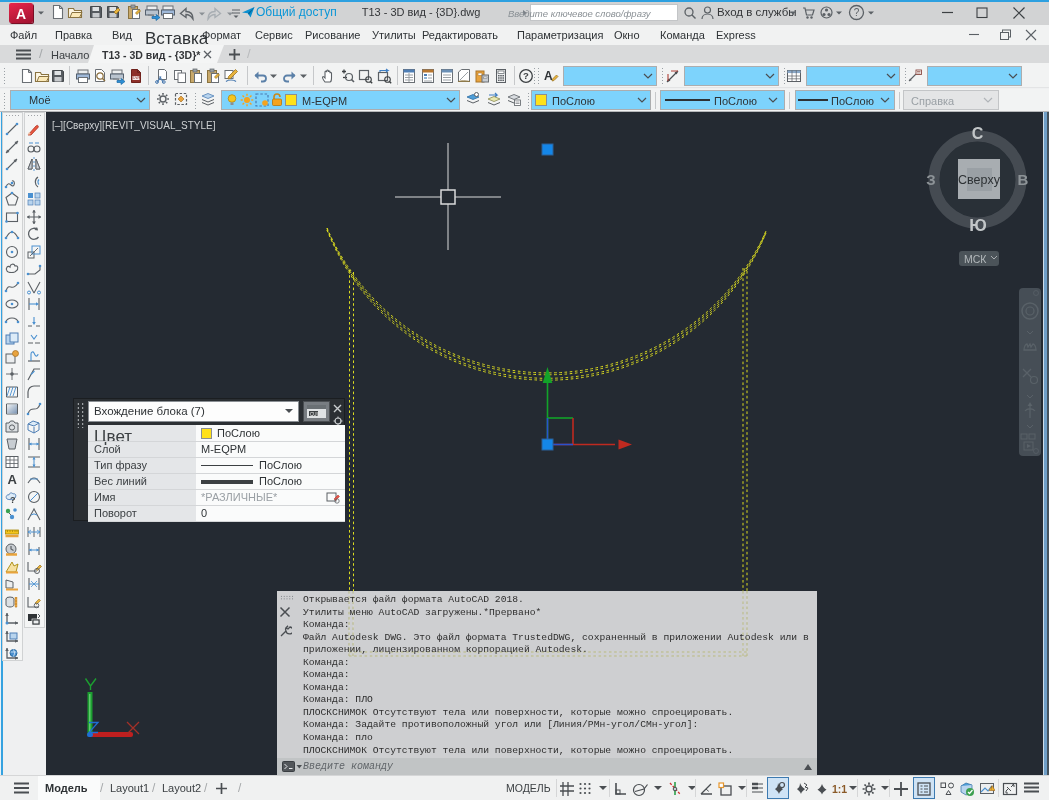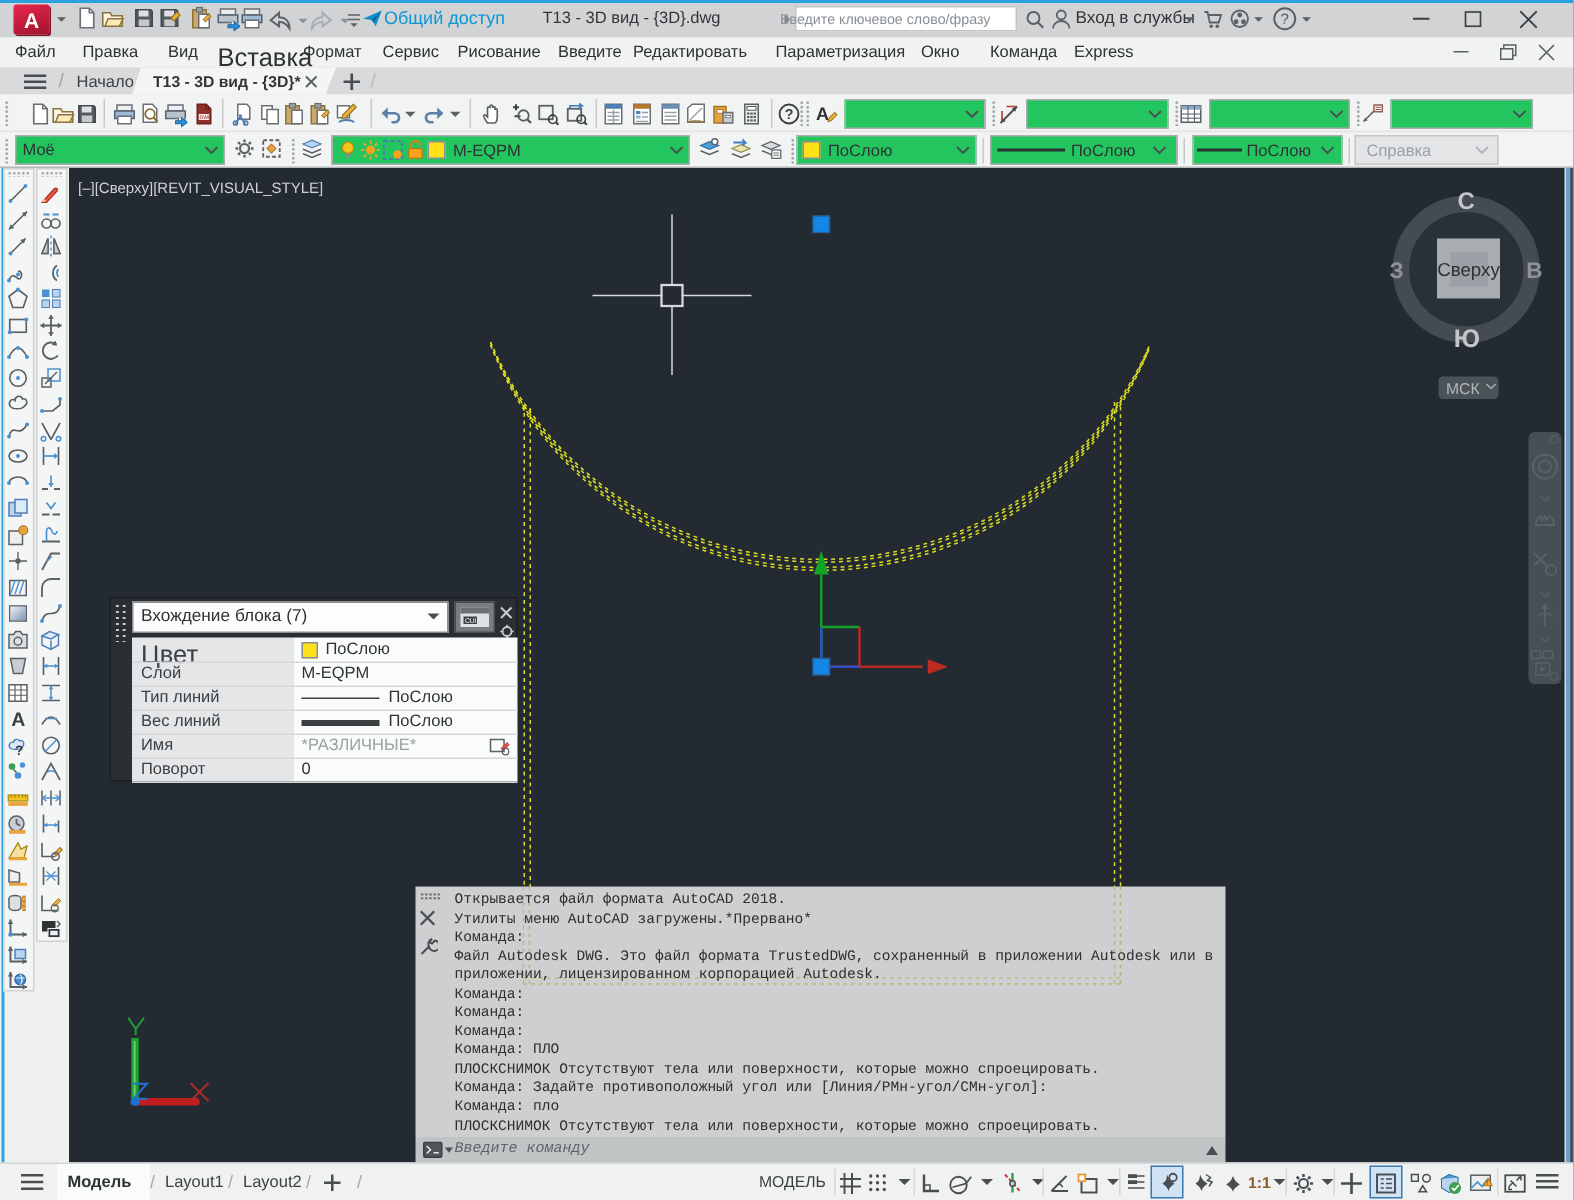--- a/index.html
+++ b/index.html
@@ -1,19 +1,19 @@
 <!DOCTYPE html>
 <html><head><meta charset="utf-8"><style>
 *{margin:0;padding:0;box-sizing:border-box}
 body{font-family:"Liberation Sans",sans-serif;width:1049px;height:800px;overflow:hidden}
 #page{position:relative;width:1049px;height:800px;background:#eff0f1;overflow:hidden}
 .ab{position:absolute}
 .vsep{position:absolute;width:1px;background:#c6c8ca}
 .grip{position:absolute;width:3px;background-image:radial-gradient(circle,#9aa0a5 0.8px,transparent 0.9px);background-size:3px 3px}
-.combo{position:absolute;height:20px;background:#22c55e;border:1px solid #acadae;font-size:11px;color:#2e3235;display:flex;align-items:center;padding-left:4px}
+.combo{position:absolute;height:20px;background:#7dd3fc;border:1px solid #acadae;font-size:11px;color:#2e3235;display:flex;align-items:center;padding-left:18px}
 </style></head><body>
 <div id="page">
 <div class="ab" style="left:0;top:0;width:1049px;height:25px;background:#d2d3d4"></div>
 <div class="ab" style="left:0;top:0;width:1049px;height:2px;background:#2da0e0"></div>
 <div class="ab" style="left:9px;top:3px;width:24px;height:20px;background:linear-gradient(160deg,#e8274b,#a01230);border-radius:2px;box-shadow:1px 1px 0 #7a0e24"></div>
 <svg style="position:absolute;left:9px;top:3px;" width="24" height="20" viewBox="0 0 24 20">
       <text x="12" y="15.5" text-anchor="middle" font-size="14" font-weight="bold" fill="#fff" font-family="Liberation Sans">A</text>
     </svg>
 <svg style="position:absolute;left:37px;top:9px;" width="8" height="8" viewBox="0 0 8 8">
       <path d="M1 2.5l3 3 3-3z" fill="#5b6065"></path>
@@ -73,21 +73,21 @@
 <svg style="position:absolute;left:241px;top:6px;" width="15" height="13" viewBox="0 0 15 13">
       <path d="M1 6.5L13.5 1l-4 10.5-2.7-4.2z" fill="#0a8fd0"></path>
       <path d="M6.8 7.3L13.5 1 8 8.8z" fill="#06689a"></path>
     </svg>
 <div class="ab" style="left:256px;top:5px;font-size:12px;color:#0a96d7">Общий доступ</div>
 <div class="ab" style="left:357px;top:6px;width:128px;text-align:center;font-size:11px;color:#333538">T13 - 3D вид - {3D}.dwg</div>
 <svg style="position:absolute;left:521px;top:9px;" width="7" height="8" viewBox="0 0 7 8">
       <path d="M2 1l4 3-4 3z" fill="#7b8187"></path>
     </svg>
 <div class="ab" style="left:530px;top:4px;width:148px;height:17px;background:#fff;border:1px solid #c3c5c7"></div>
-<div class="ab" style="left:520px;top:8px;font-size:9.5px;color:#8a9095">Введите ключевое слово/фразу</div>
+<div class="ab" style="left:508px;top:8px;font-size:9.5px;font-style:italic;color:#8a9095">Введите ключевое слово/фразу</div>
 <svg style="position:absolute;left:683px;top:6px;" width="14" height="14" viewBox="0 0 14 14">
       <circle cx="6" cy="6" r="4" fill="none" stroke="#5b6065" stroke-width="1.3"></circle>
       <line x1="8.8" y1="8.8" x2="12.5" y2="12.5" stroke="#5b6065" stroke-width="1.4"></line>
     </svg>
 <svg style="position:absolute;left:700px;top:5px;" width="15" height="15" viewBox="0 0 15 15">
       <circle cx="7.5" cy="5" r="3" fill="none" stroke="#5b6065" stroke-width="1.2"></circle>
       <path d="M2 14c0-3 2.5-5 5.5-5s5.5 2 5.5 5" fill="none" stroke="#5b6065" stroke-width="1.2"></path>
     </svg>
 <div class="ab" style="left:717px;top:6px;font-size:11.5px;color:#333538">Вход в службы</div>
 <svg style="position:absolute;left:789px;top:9px;" width="8" height="8" viewBox="0 0 8 8">
@@ -124,21 +124,21 @@
       <path d="M2.5 1.5l11 11M13.5 1.5l-11 11" stroke="#3c4043" stroke-width="1.2"></path>
     </svg>
 <div class="ab" style="left:0;top:25px;width:1049px;height:20px;background:#f1f2f2"></div>
 <div class="ab" style="left:10px;top:29px;font-size:11px;color:#2e3235">Файл</div>
 <div class="ab" style="left:55px;top:29px;font-size:11px;color:#2e3235">Правка</div>
 <div class="ab" style="left:112px;top:29px;font-size:11px;color:#2e3235">Вид</div>
 <div class="ab" style="left:145px;top:29px;font-size:17px;color:#2e3235">Вставка</div>
 <div class="ab" style="left:202px;top:29px;font-size:11px;color:#2e3235">Формат</div>
 <div class="ab" style="left:255px;top:29px;font-size:11px;color:#2e3235">Сервис</div>
 <div class="ab" style="left:305px;top:29px;font-size:11px;color:#2e3235">Рисование</div>
-<div class="ab" style="left:372px;top:29px;font-size:11px;color:#2e3235">Введите</div>
+<div class="ab" style="left:372px;top:29px;font-size:11px;color:#2e3235">Утилиты</div>
 <div class="ab" style="left:422px;top:29px;font-size:11px;color:#2e3235">Редактировать</div>
 <div class="ab" style="left:517px;top:29px;font-size:11px;color:#2e3235">Параметризация</div>
 <div class="ab" style="left:614px;top:29px;font-size:11px;color:#2e3235">Окно</div>
 <div class="ab" style="left:660px;top:29px;font-size:11px;color:#2e3235">Команда</div>
 <div class="ab" style="left:716px;top:29px;font-size:11px;color:#2e3235">Express</div>
 <svg style="position:absolute;left:968px;top:33px;" width="12" height="4" viewBox="0 0 12 4">
       <line x1="1" y1="1.5" x2="11" y2="1.5" stroke="#5b6065" stroke-width="1.1"></line>
     </svg>
 <svg style="position:absolute;left:999px;top:29px;" width="13" height="12" viewBox="0 0 13 12">
       <rect x="3.5" y="1" width="8" height="7" fill="none" stroke="#5b6065" stroke-width="1"></rect>
@@ -844,21 +844,21 @@
 <svg style="position:absolute;left:333px;top:416px;" width="10" height="10" viewBox="0 0 10 10">
       <circle cx="5" cy="5" r="3" fill="none" stroke="#c8ccce" stroke-width="1.2"></circle>
       <path d="M5 0.5v2M5 7.5v2M0.5 5h2M7.5 5h2" stroke="#c8ccce"></path>
     </svg>
 <div class="ab" style="left:88px;top:425px;width:108px;height:96px;background:#e4e6e8"></div>
 <div class="ab" style="left:196px;top:425px;width:149px;height:96px;background:#fafbfb"></div>
 <div class="ab" style="left:94px;top:427px;font-size:17px;color:#3c4043">Цвет</div>
 <div class="ab" style="left:88px;top:441px;width:257px;height:1px;background:#d4d6d8"></div>
 <div class="ab" style="left:94px;top:443px;font-size:11px;color:#3c4043">Слой</div>
 <div class="ab" style="left:88px;top:457px;width:257px;height:1px;background:#d4d6d8"></div>
-<div class="ab" style="left:94px;top:459px;font-size:11px;color:#3c4043">Тип линий</div>
+<div class="ab" style="left:94px;top:459px;font-size:11px;color:#3c4043">Тип фразу</div>
 <div class="ab" style="left:88px;top:473px;width:257px;height:1px;background:#d4d6d8"></div>
 <div class="ab" style="left:94px;top:475px;font-size:11px;color:#3c4043">Вес линий</div>
 <div class="ab" style="left:88px;top:489px;width:257px;height:1px;background:#d4d6d8"></div>
 <div class="ab" style="left:94px;top:491px;font-size:11px;color:#3c4043">Имя</div>
 <div class="ab" style="left:88px;top:505px;width:257px;height:1px;background:#d4d6d8"></div>
 <div class="ab" style="left:94px;top:507px;font-size:11px;color:#3c4043">Поворот</div>
 <div class="ab" style="left:88px;top:521px;width:257px;height:1px;background:#d4d6d8"></div>
 <div class="ab" style="left:201px;top:428px;width:11px;height:11px;background:#ffe11a;border:1px solid #8a8f94"></div>
 <div class="ab" style="left:217px;top:427px;font-size:11px;color:#2e3235">ПоСлою</div>
 <div class="ab" style="left:201px;top:443px;font-size:11px;color:#2e3235">M-EQPM</div>

